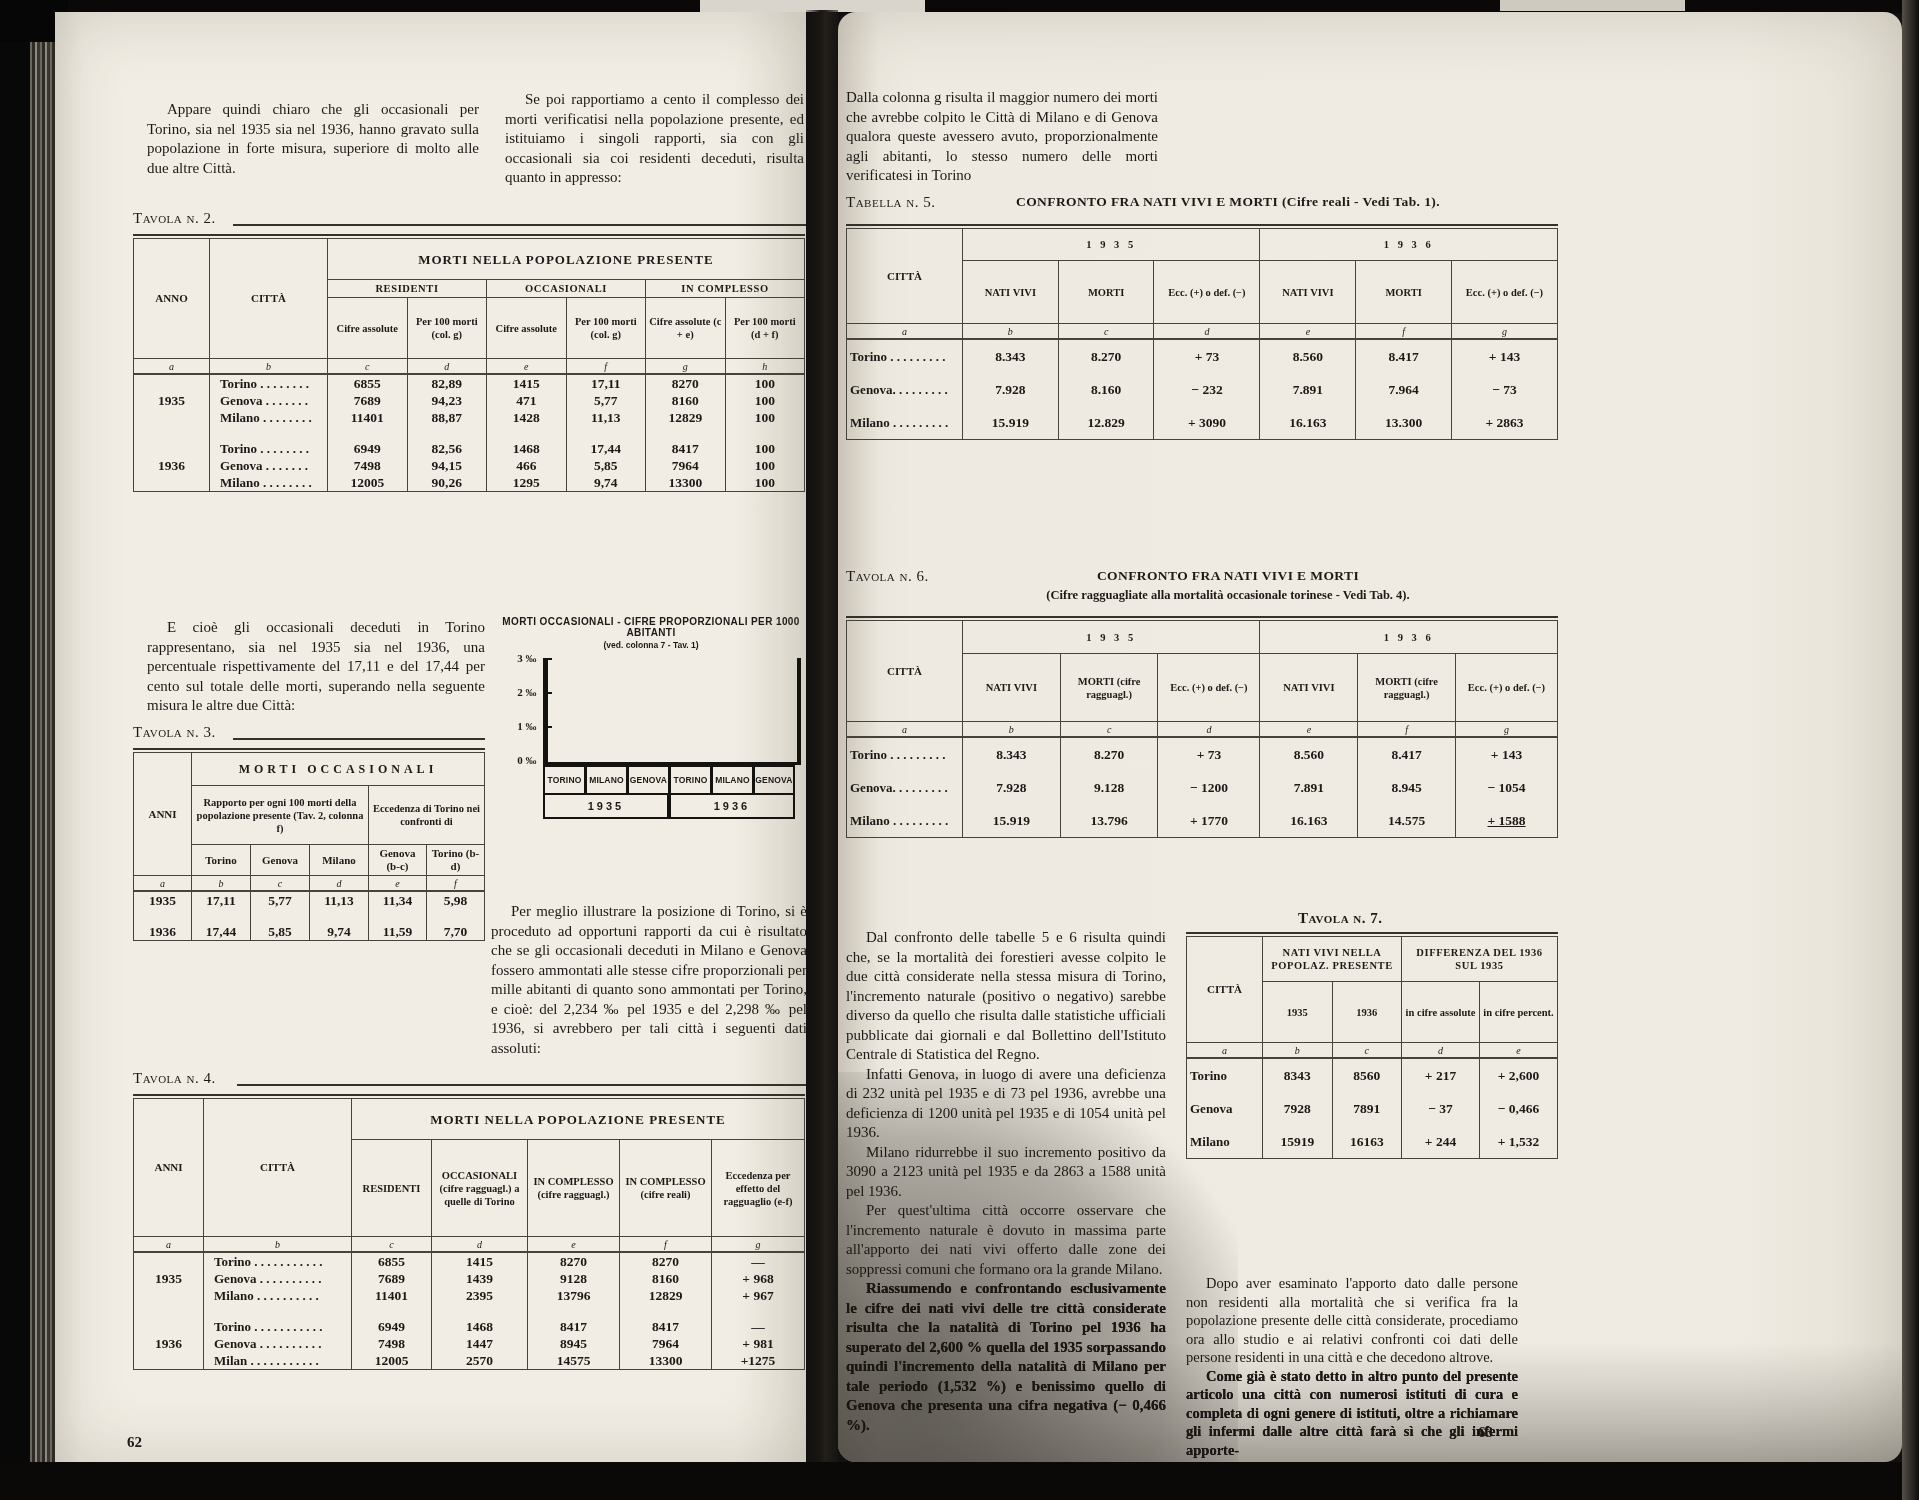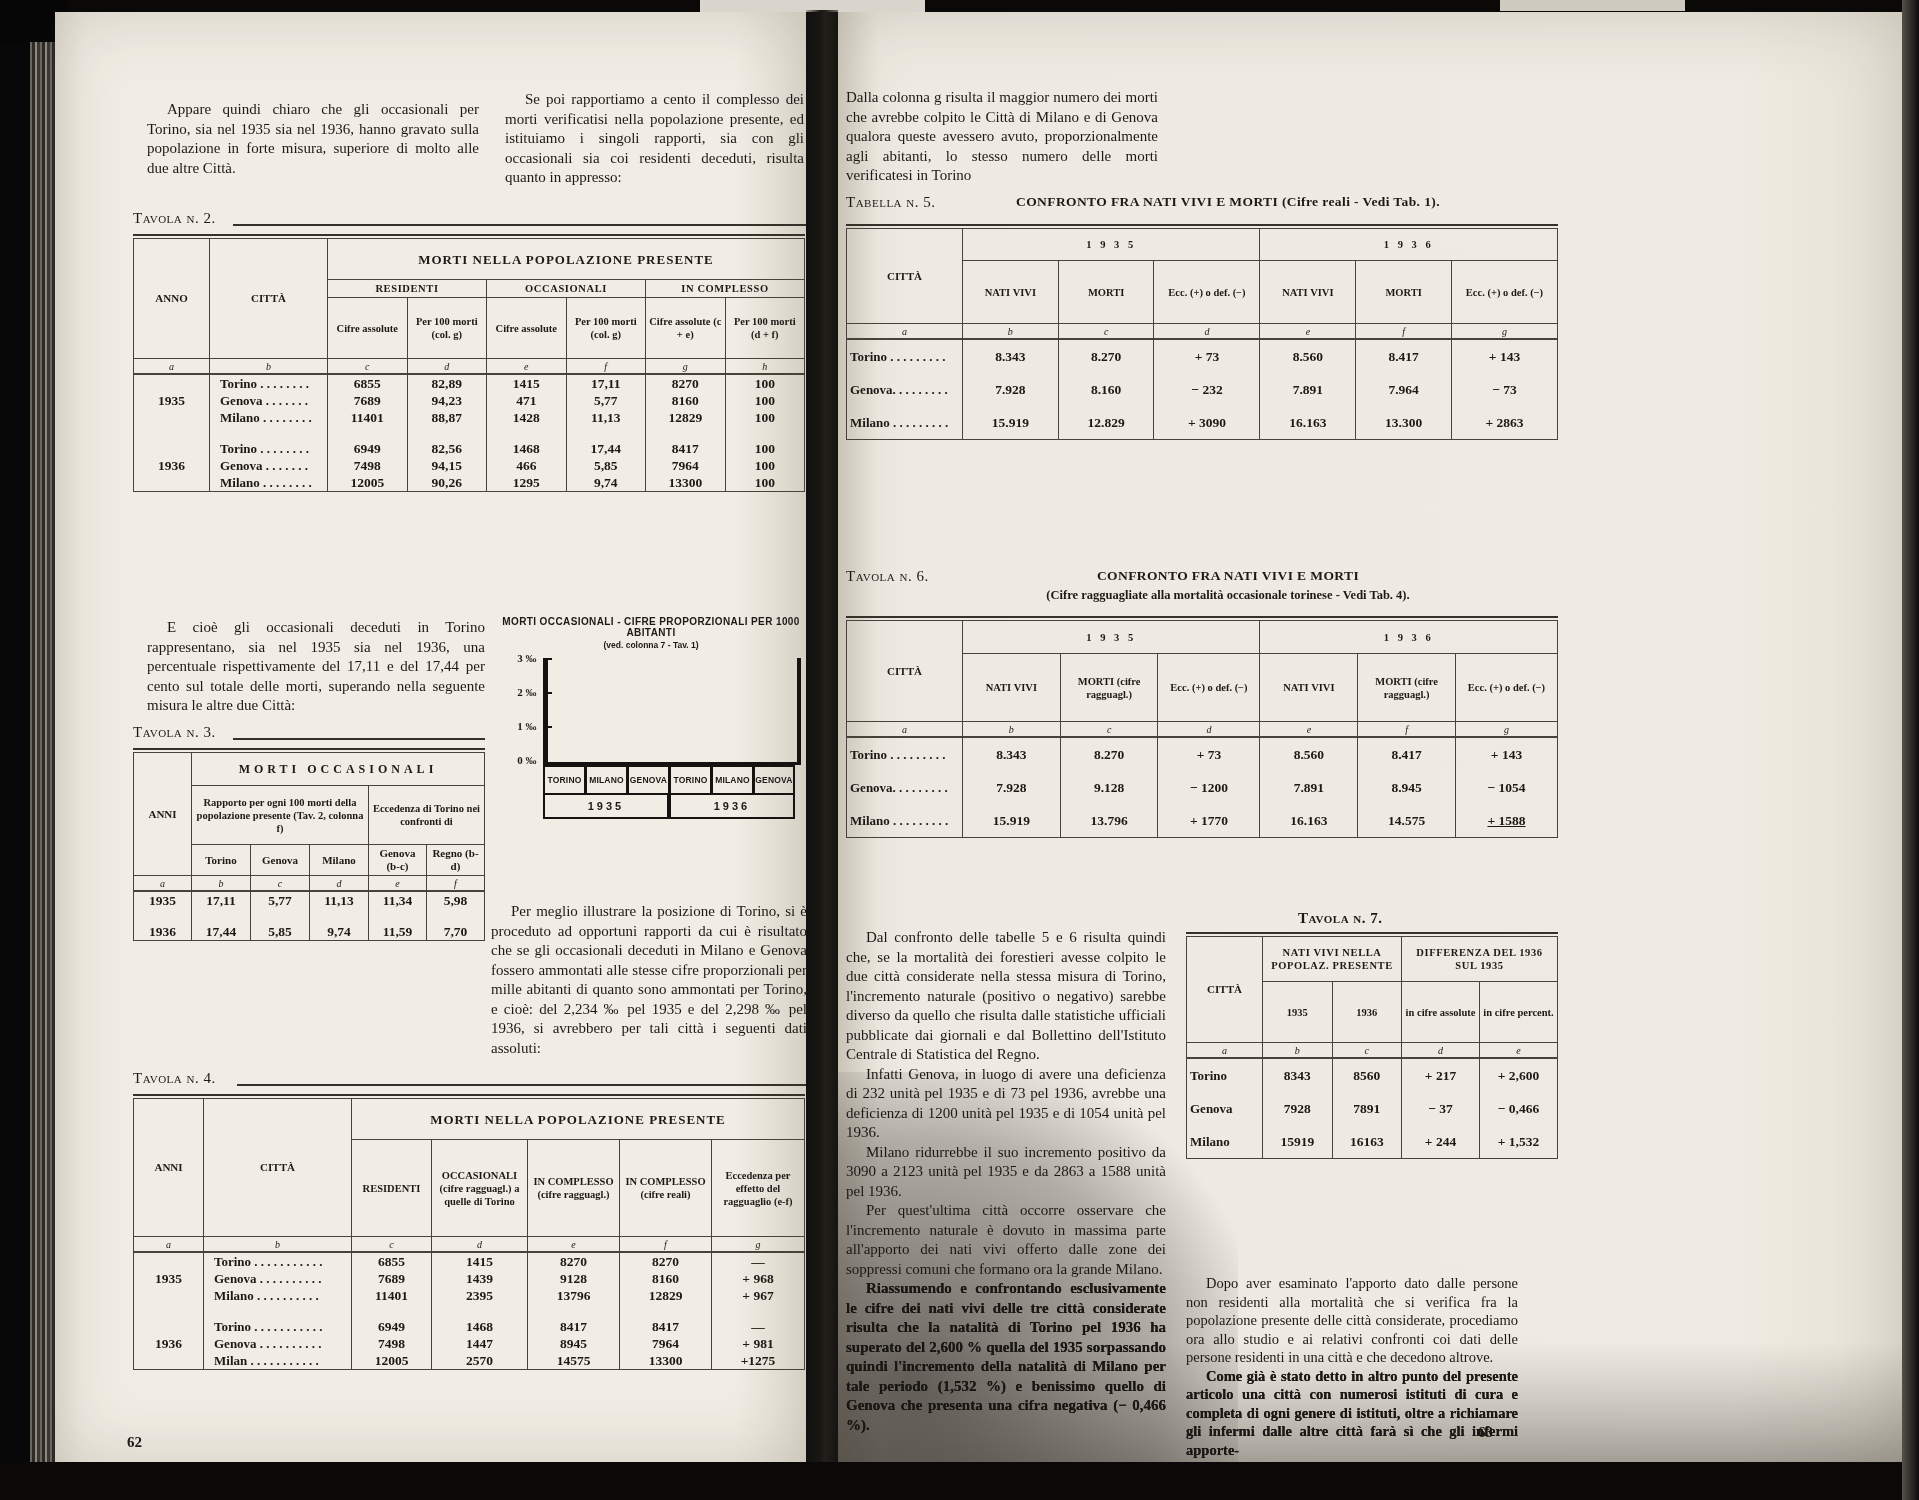--- a/index.html
+++ b/index.html
@@ -17,21 +17,21 @@
   .bottombar{left:0;top:1462px;width:1919px;height:38px;background:#0a0908;}
   .right-edge{left:1902px;top:0;width:17px;height:1500px;background:linear-gradient(90deg,#555049,#0d0c0b);}
   .ink-blob{left:1516px;top:14px;width:52px;height:26px;background:#0c0b0a;border-radius:2px;}
   .gutter{left:806px;top:10px;width:32px;height:1454px;
      background:linear-gradient(90deg,rgba(15,13,11,.25),#191613 45%,#23201b 60%,rgba(25,22,18,.55));}
   
   .page{background:#f0ece3;box-shadow:inset 0 0 70px rgba(60,50,35,.18);overflow:hidden;}
   #left-page{left:55px;top:12px;width:751px;height:1450px;
      background:linear-gradient(90deg,#e7e2d8 0,#f1ede4 28px,#f1ede4 680px,#e4dfd4 751px);}
   #right-page{left:838px;top:12px;width:1064px;height:1450px;
-     background:linear-gradient(90deg,#d8d2c6 0,#eeeae1 40px,#efebe2 900px,#e6e1d6 1064px);}
+     background:linear-gradient(90deg,#d8d2c6 0,#eeeae1 40px,#efebe2 900px,#e6e1d6 1064px);border-radius:18px;}
   .rp-shadow{left:0;top:1060px;width:400px;height:390px;pointer-events:none;
      background:radial-gradient(ellipse at 18% 78%,rgba(24,20,15,.62),rgba(24,20,15,.28) 55%,rgba(24,20,15,0) 78%);}
   .rp-shadow2{left:0;top:1330px;width:1064px;height:120px;pointer-events:none;
      background:linear-gradient(180deg,rgba(24,20,15,0),rgba(24,20,15,.30));}
   
   .para{font-size:15px;line-height:19.5px;text-align:justify;}
   .para.indent{text-indent:20px;}
   .tbl-label{font-variant:small-caps;font-size:15px;letter-spacing:.5px;}
   .tbl-title{font-weight:bold;font-size:13.5px;text-align:center;letter-spacing:.4px;}
   .tbl-subtitle{font-weight:bold;font-size:12.5px;text-align:center;}
@@ -224,21 +224,21 @@
           </tr>
           <tr>
             <th colspan="3" class="sub-h" style="height:54px;">Rapporto per ogni 100 morti della popolazione presente (Tav. 2, colonna f)</th>
             <th colspan="2" class="sub-h" style="height:54px;">Eccedenza di Torino nei confronti di</th>
           </tr>
           <tr>
             <th>Torino</th>
             <th>Genova</th>
             <th>Milano</th>
             <th>Genova (b-c)</th>
-            <th>Regno (b-d)</th>
+            <th>Torino (b-d)</th>
           </tr>
         </thead>
         <tbody>
             <tr class="letters">
               <td>a</td>
               <td>b</td>
               <td>c</td>
               <td>d</td>
               <td>e</td>
               <td>f</td>

